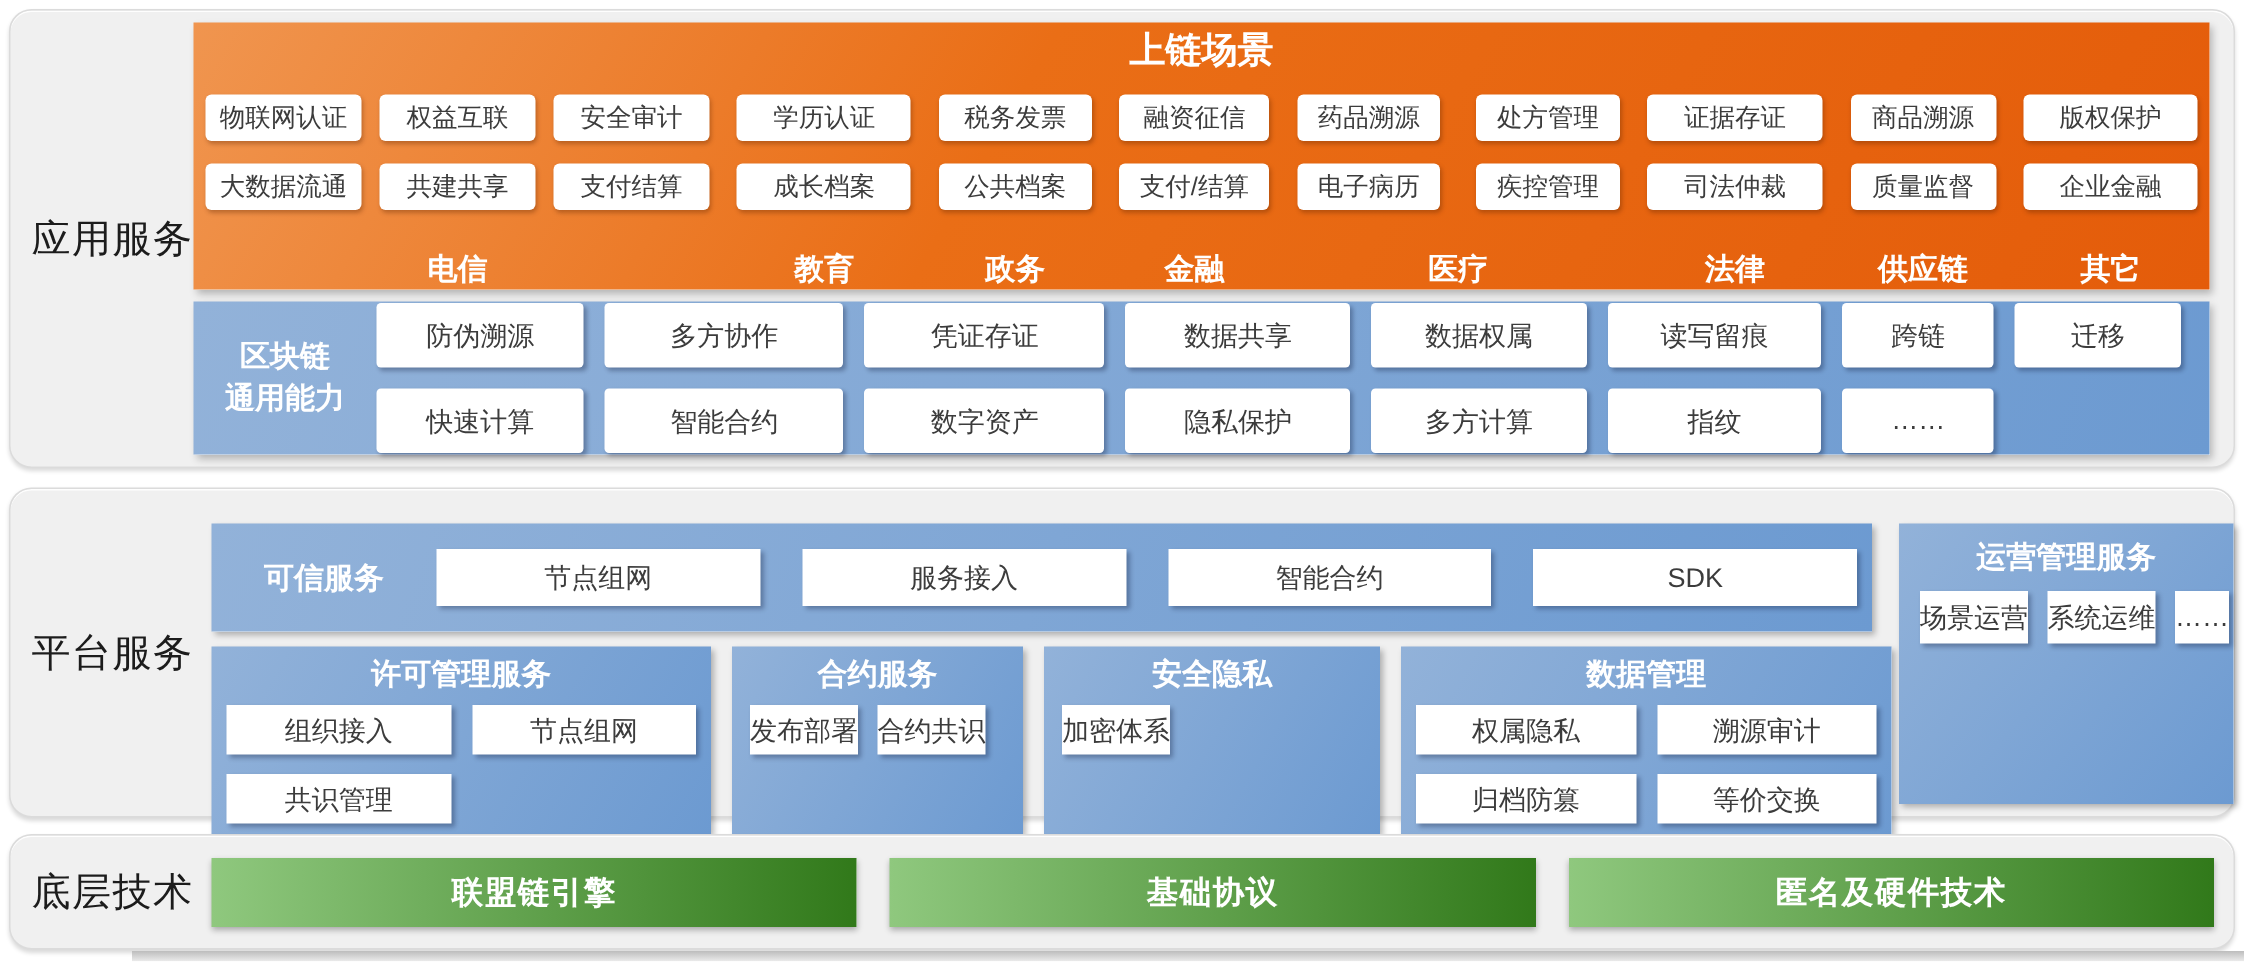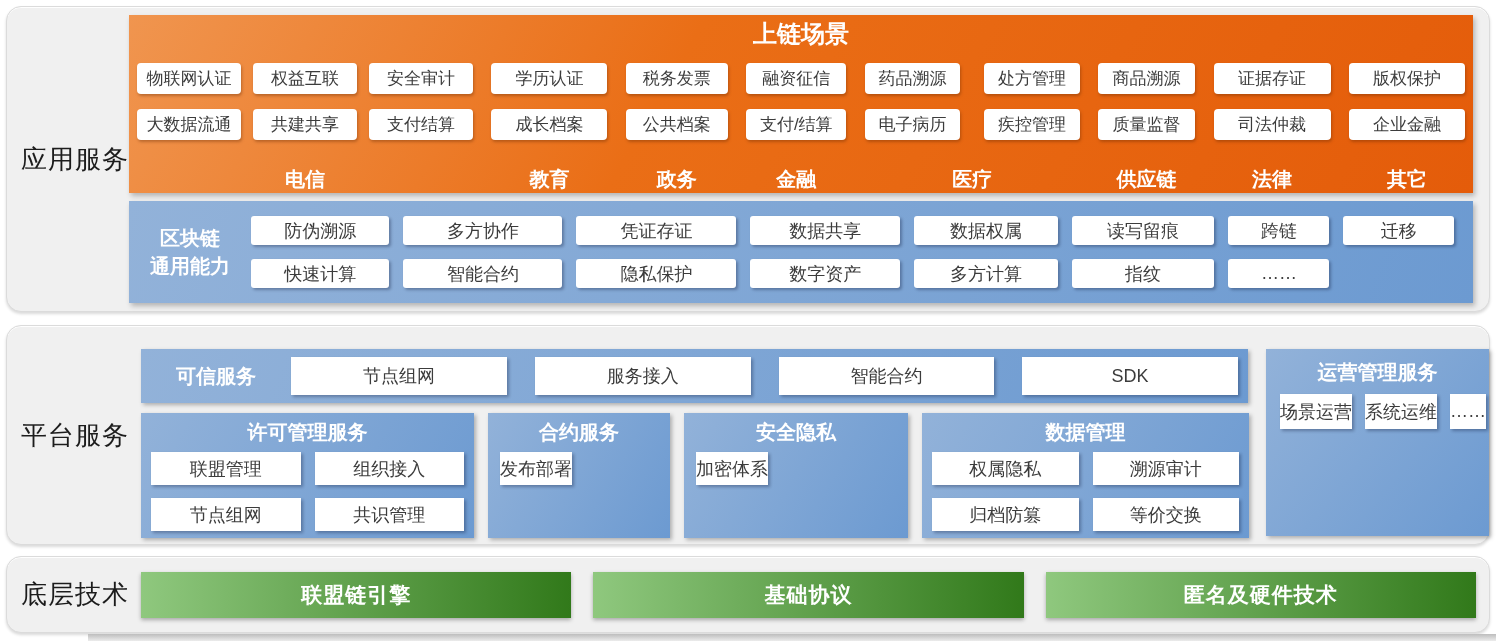--- a/index.html
+++ b/index.html
@@ -59,31 +59,31 @@
     box-shadow:2px 3px 5px rgba(0,0,0,.25);
     display:flex;align-items:center;
   }
   .cap-label{flex:0 0 122px;text-align:center;font-size:20px;font-weight:bold;color:#fff;line-height:28px;}
   .cap-grid{
     flex:1;display:grid;margin-right:19px;
     grid-template-columns:13.4fr 15.4fr 15.5fr 14.5fr 13.9fr 13.8fr 9.8fr 10.7fr;
     gap:14px 14px;
   }
   .cap-chip{
-    height:29px;background:#fff;border-radius:3px;
+    height:43px;background:#fff;border-radius:3px;
     display:flex;align-items:center;justify-content:center;
     font-size:18px;color:#3c3c3c;white-space:nowrap;
     box-shadow:2px 2px 3px rgba(0,10,40,.3);
   }
 
   
   .platform-body{position:relative;}
   .platform-left{position:absolute;left:12px;top:23px;width:1107px;}
   .trust-bar{
-    height:54px;background:linear-gradient(110deg,var(--blue-light),var(--blue-dark));
+    height:72px;background:linear-gradient(110deg,var(--blue-light),var(--blue-dark));
     box-shadow:2px 2px 4px rgba(0,0,0,.28);
     display:flex;align-items:center;
   }
   .trust-title{flex:0 0 150px;text-align:center;font-size:20px;font-weight:bold;color:#fff;}
   .trust-boxes{flex:1;display:flex;gap:28px;margin-right:10px;}
   .trust-box{
     flex:1;height:38px;background:#fff;display:flex;align-items:center;justify-content:center;
     font-size:18px;color:#3c3c3c;box-shadow:2px 2px 3px rgba(0,10,40,.3);
   }
   .panel-row{display:flex;margin-top:10px;gap:14px;}
@@ -188,38 +188,38 @@
               <div class="chip">药品溯源</div>
               <div class="chip">处方管理</div>
             </div>
             <div class="chip-row">
               <div class="chip">电子病历</div>
               <div class="chip">疾控管理</div>
             </div>
             <div class="group-name">医疗</div>
           </div>
 
+          <div class="group g-law">
+            <div class="chip-row">
+              <div class="chip">证据存证</div>
+            </div>
+            <div class="chip-row">
+              <div class="chip">司法仲裁</div>
+            </div>
+            <div class="group-name">法律</div>
+          </div>
+
           <div class="group g-supply">
             <div class="chip-row">
               <div class="chip">商品溯源</div>
             </div>
             <div class="chip-row">
               <div class="chip">质量监督</div>
             </div>
             <div class="group-name">供应链</div>
-          </div>
-
-          <div class="group g-law">
-            <div class="chip-row">
-              <div class="chip">证据存证</div>
-            </div>
-            <div class="chip-row">
-              <div class="chip">司法仲裁</div>
-            </div>
-            <div class="group-name">法律</div>
           </div>
 
           <div class="group g-other">
             <div class="chip-row">
               <div class="chip">版权保护</div>
             </div>
             <div class="chip-row">
               <div class="chip">企业金融</div>
             </div>
             <div class="group-name">其它</div>
@@ -237,22 +237,22 @@
           <div class="cap-chip">防伪溯源</div>
           <div class="cap-chip">多方协作</div>
           <div class="cap-chip">凭证存证</div>
           <div class="cap-chip">数据共享</div>
           <div class="cap-chip">数据权属</div>
           <div class="cap-chip">读写留痕</div>
           <div class="cap-chip">跨链</div>
           <div class="cap-chip">迁移</div>
           <div class="cap-chip">快速计算</div>
           <div class="cap-chip">智能合约</div>
+          <div class="cap-chip">数字资产</div>
           <div class="cap-chip">隐私保护</div>
-          <div class="cap-chip">数字资产</div>
           <div class="cap-chip">多方计算</div>
           <div class="cap-chip">指纹</div>
           <div class="cap-chip">……</div>
         </div>
       </div>
 
     </div>
   </section>
 
   <section class="band band-platform">
@@ -267,31 +267,31 @@
             <div class="trust-box">服务接入</div>
             <div class="trust-box">智能合约</div>
             <div class="trust-box">SDK</div>
           </div>
         </div>
 
         <div class="panel-row">
           <div class="panel p-perm">
             <div class="panel-title">许可管理服务</div>
             <div class="panel-grid2">
-              <div class="panel-box">联盟管理</div>
               <div class="panel-box">组织接入</div>
               <div class="panel-box">节点组网</div>
               <div class="panel-box">共识管理</div>
             </div>
           </div>
 
           <div class="panel p-contract">
             <div class="panel-title">合约服务</div>
             <div class="panel-grid1">
               <div class="panel-box">发布部署</div>
+              <div class="panel-box">合约共识</div>
             </div>
           </div>
 
           <div class="panel p-security">
             <div class="panel-title">安全隐私</div>
             <div class="panel-grid1">
               <div class="panel-box">加密体系</div>
             </div>
           </div>
 

